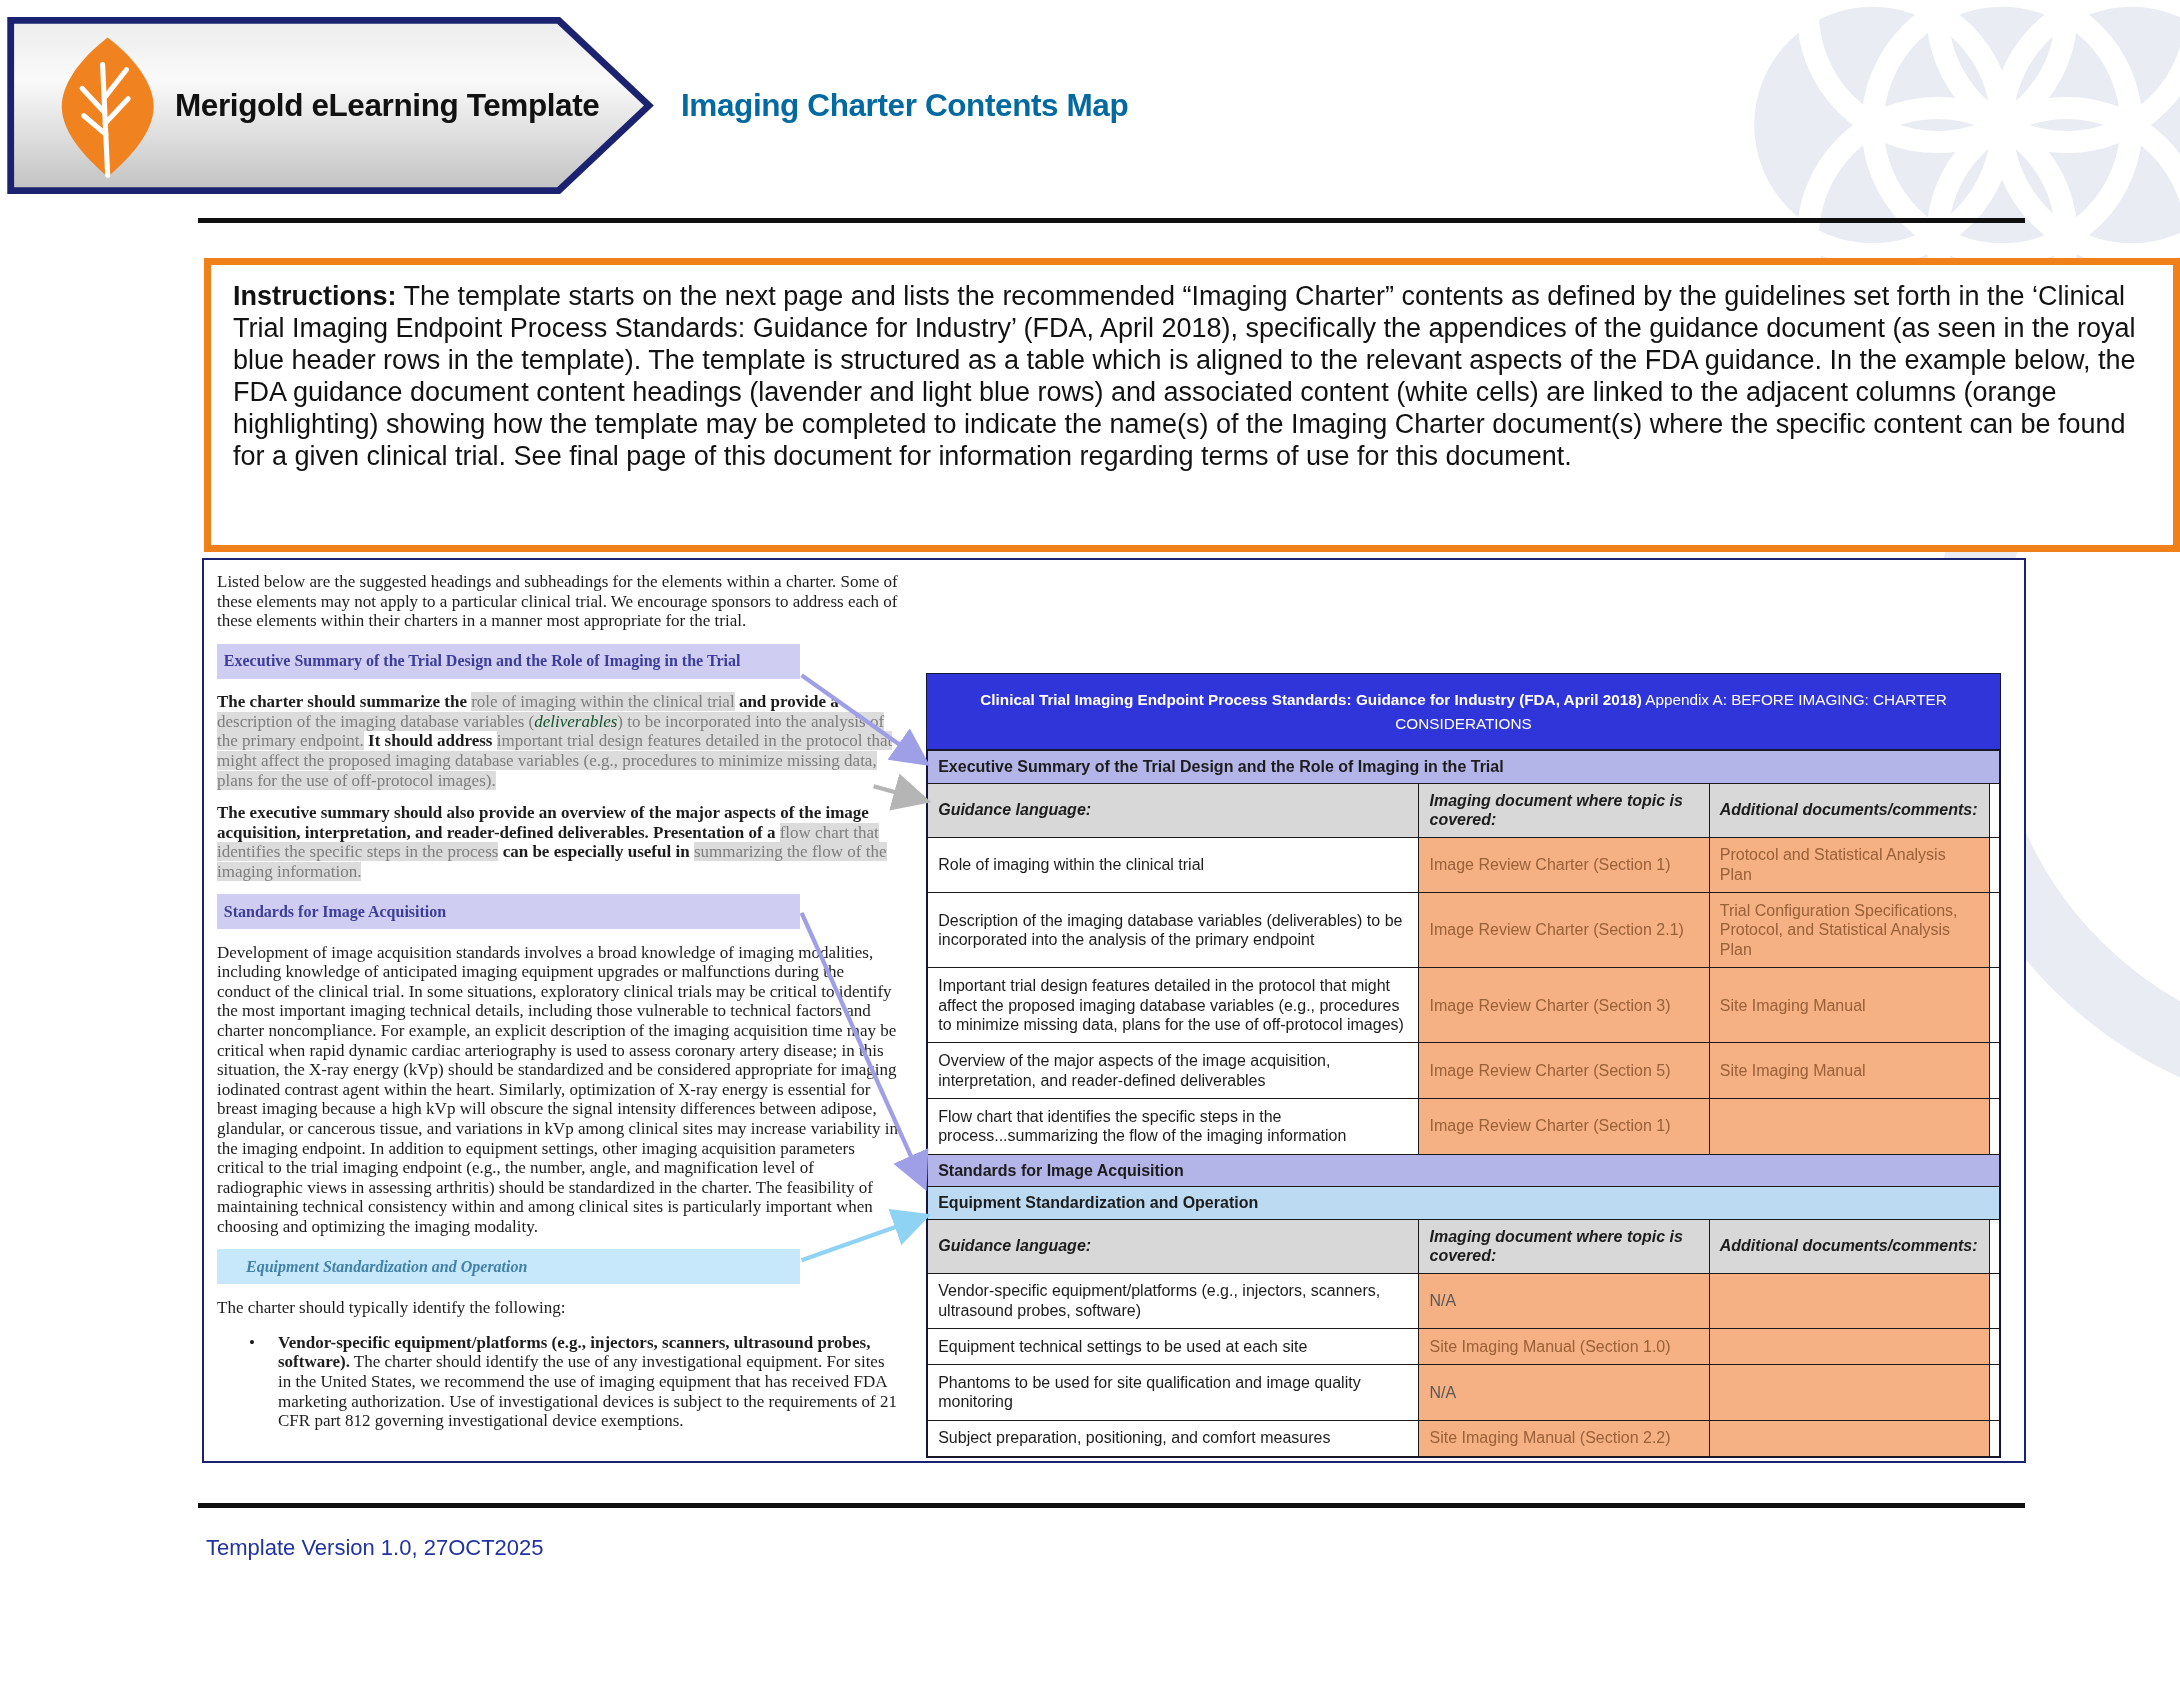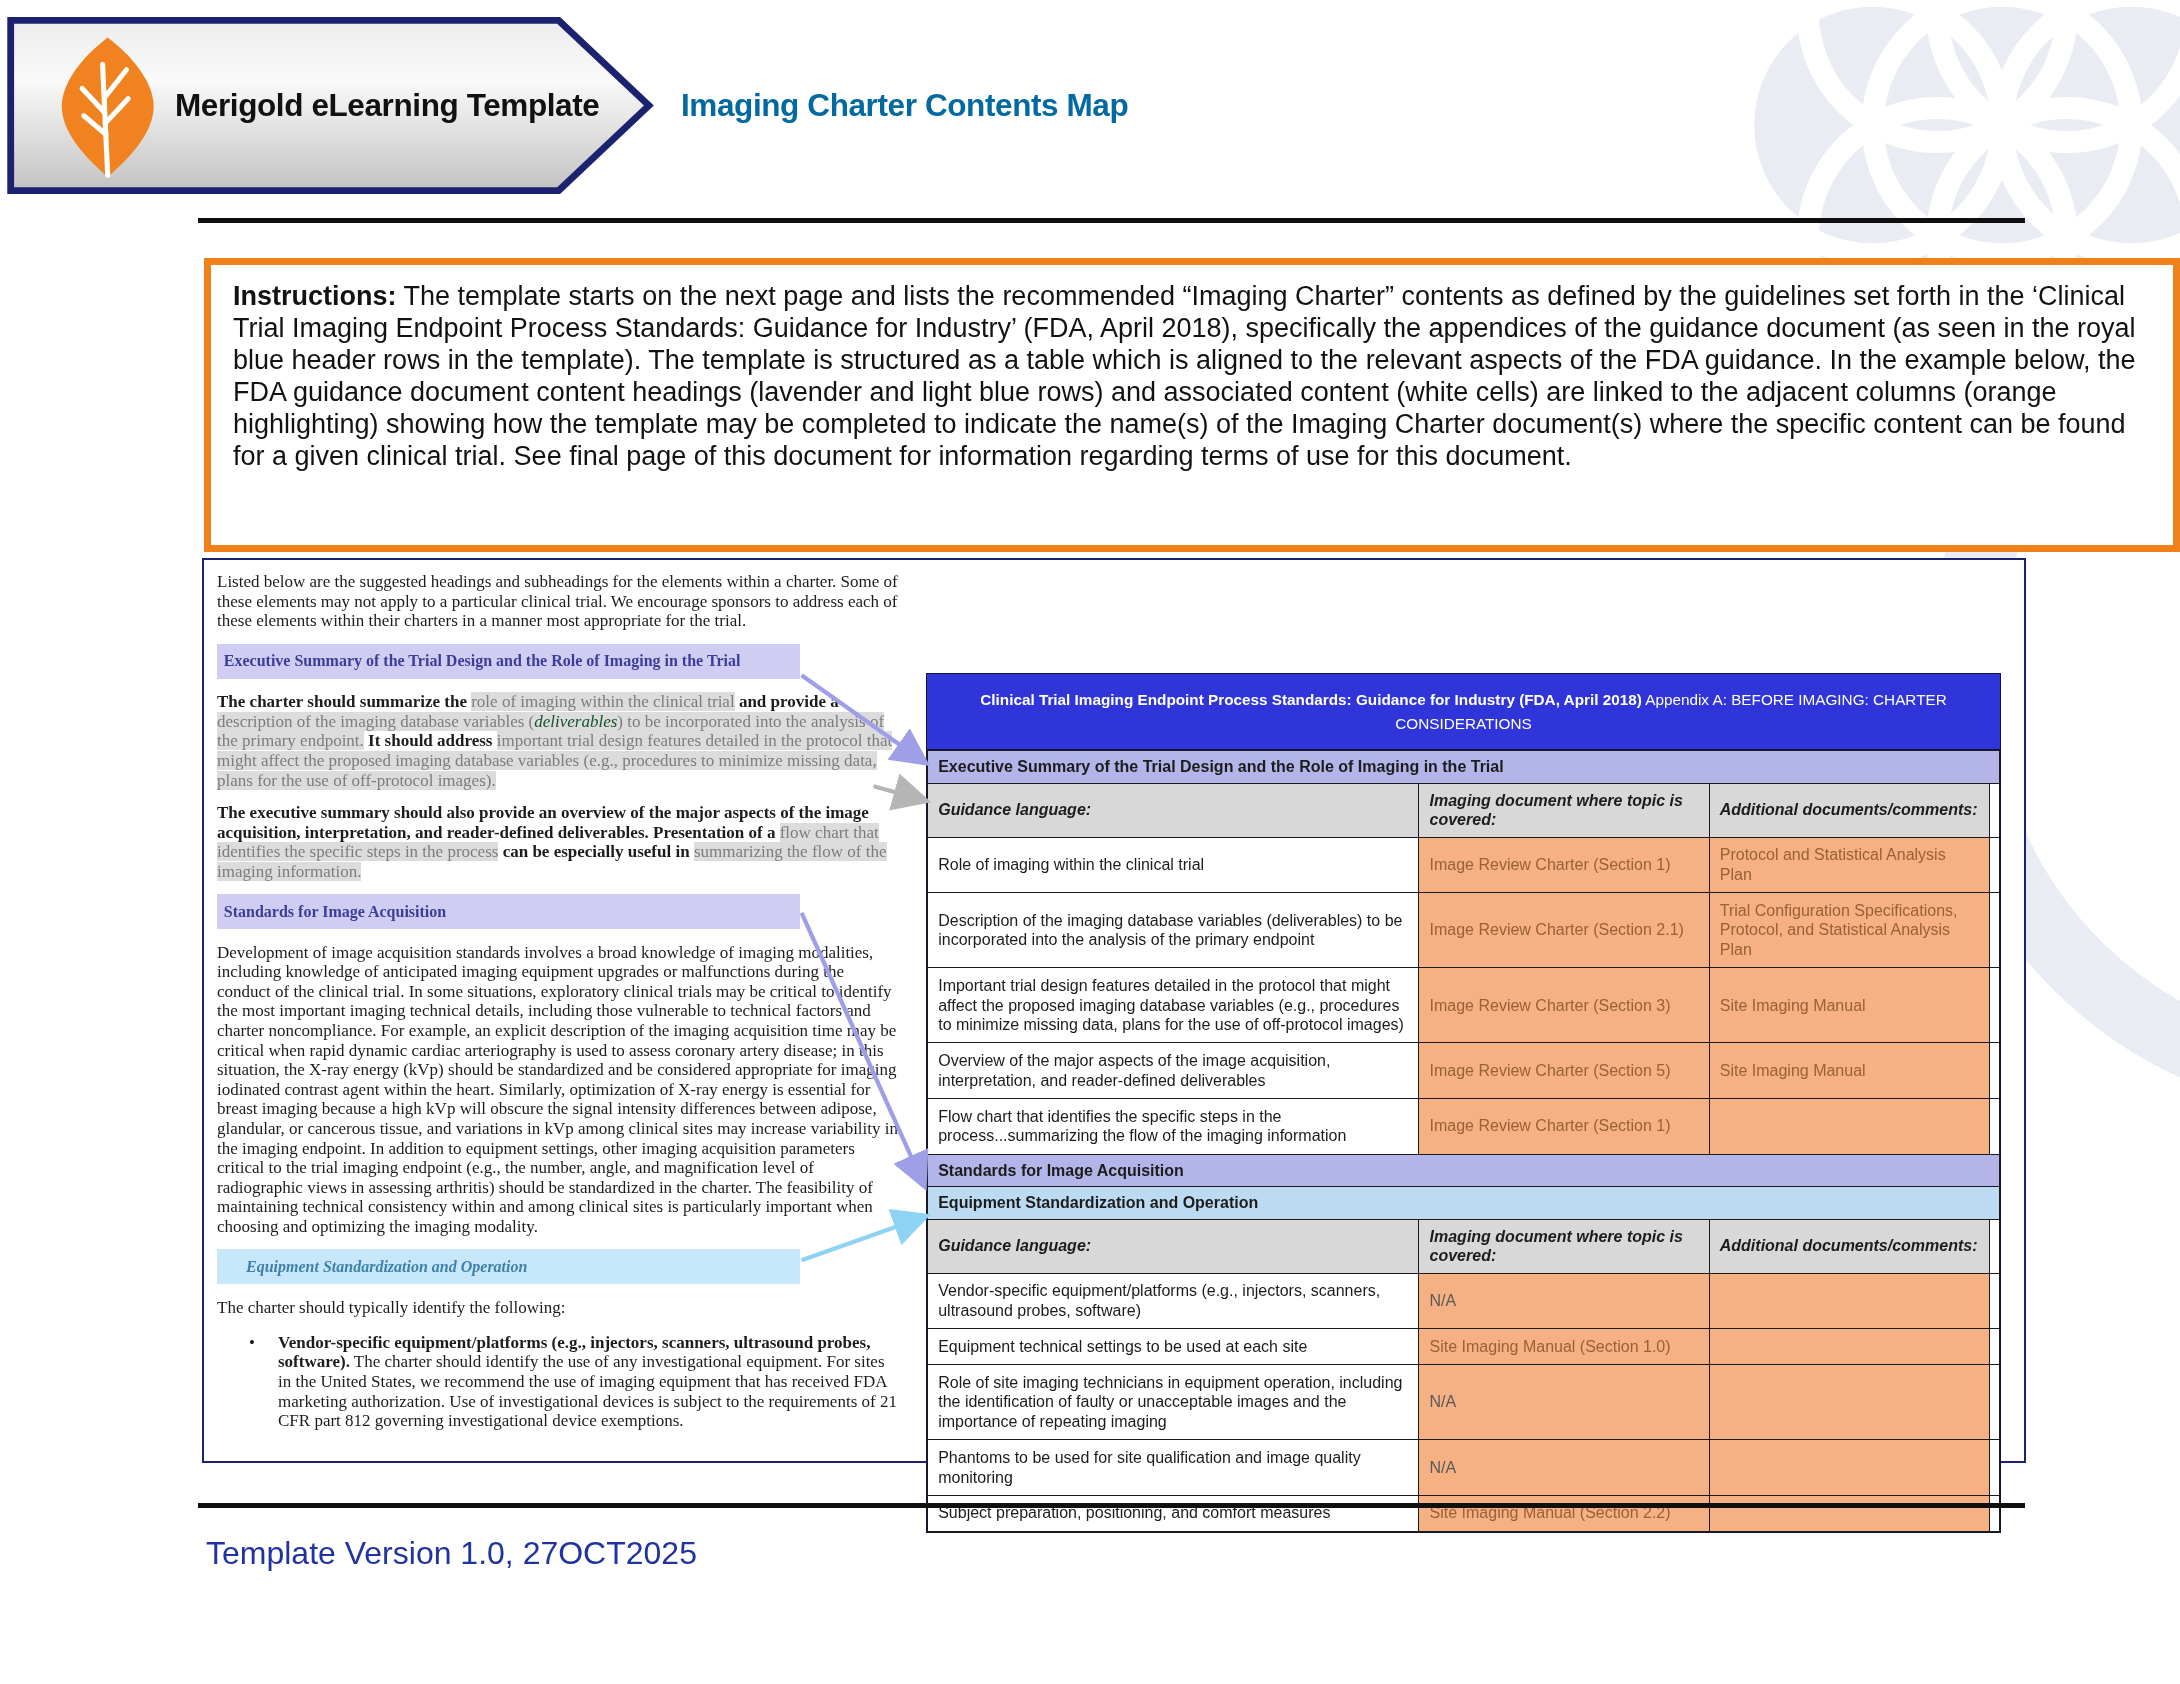--- a/index.html
+++ b/index.html
@@ -72,21 +72,21 @@
   td.sub-head{background:#bcdaf2;font-weight:bold;padding:6px 10.2px;}
   td.col-h{background:#d8d8d8;font-weight:bold;font-style:italic;padding:6.8px 10.2px;}
   td.g{background:#ffffff;padding:7.7px 10.2px;}
   td.o{background:#f5b183;color:#9a6038;padding:7.7px 10.2px;}
   td.o.na{color:#595959;}
   td.sliver{background:#ffffff;border-left:none;border-right:none;padding:0;}
   
   #arrow-svg{position:absolute;left:0;top:0;width:100%;height:100%;pointer-events:none;z-index:6;}
   
   .footer-text{
-    position:absolute;left:206px;top:1535px;font-size:32px;color:#2033a0;z-index:2;
+    position:absolute;left:206px;top:1535px;font-size:22px;color:#2033a0;z-index:2;
   }
 </style>
 </head>
 <body>
 
 <svg class="watermark" viewBox="-330 -330 660 660">
   <g fill="#e9edf3" stroke="none">
     <circle cx="0" cy="0" r="152"></circle>
     <circle cx="152" cy="0" r="152"></circle>
       <circle cx="76" cy="132" r="152"></circle>
@@ -220,26 +220,20 @@
             <td class="o"></td>
             <td class="sliver"></td>
           </tr>
           <tr>
             <td class="g">Equipment technical settings to be used at each site</td>
             <td class="o">Site Imaging Manual (Section 1.0)</td>
             <td class="o"></td>
             <td class="sliver"></td>
           </tr>
           <tr>
-            <td class="g">Role of site imaging technicians in equipment operation, including the identification of faulty or unacceptable images and the importance of repeating imaging</td>
-            <td class="o na">N/A</td>
-            <td class="o"></td>
-            <td class="sliver"></td>
-          </tr>
-          <tr>
             <td class="g">Phantoms to be used for site qualification and image quality monitoring</td>
             <td class="o na">N/A</td>
             <td class="o"></td>
             <td class="sliver"></td>
           </tr>
           <tr>
             <td class="g">Subject preparation, positioning, and comfort measures</td>
             <td class="o">Site Imaging Manual (Section 2.2)</td>
             <td class="o"></td>
             <td class="sliver"></td>

